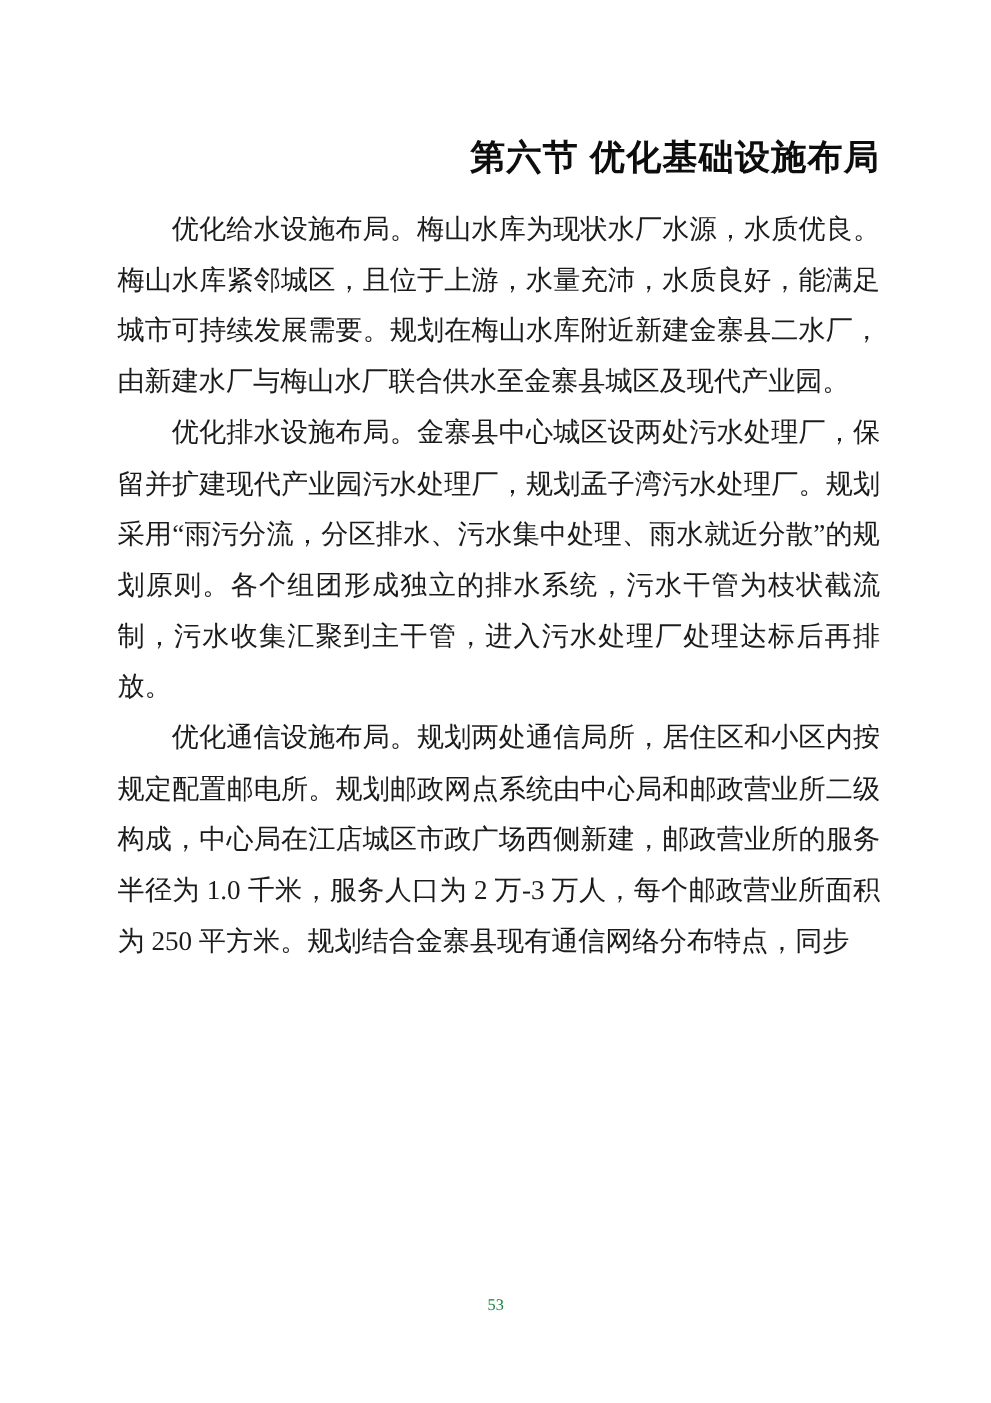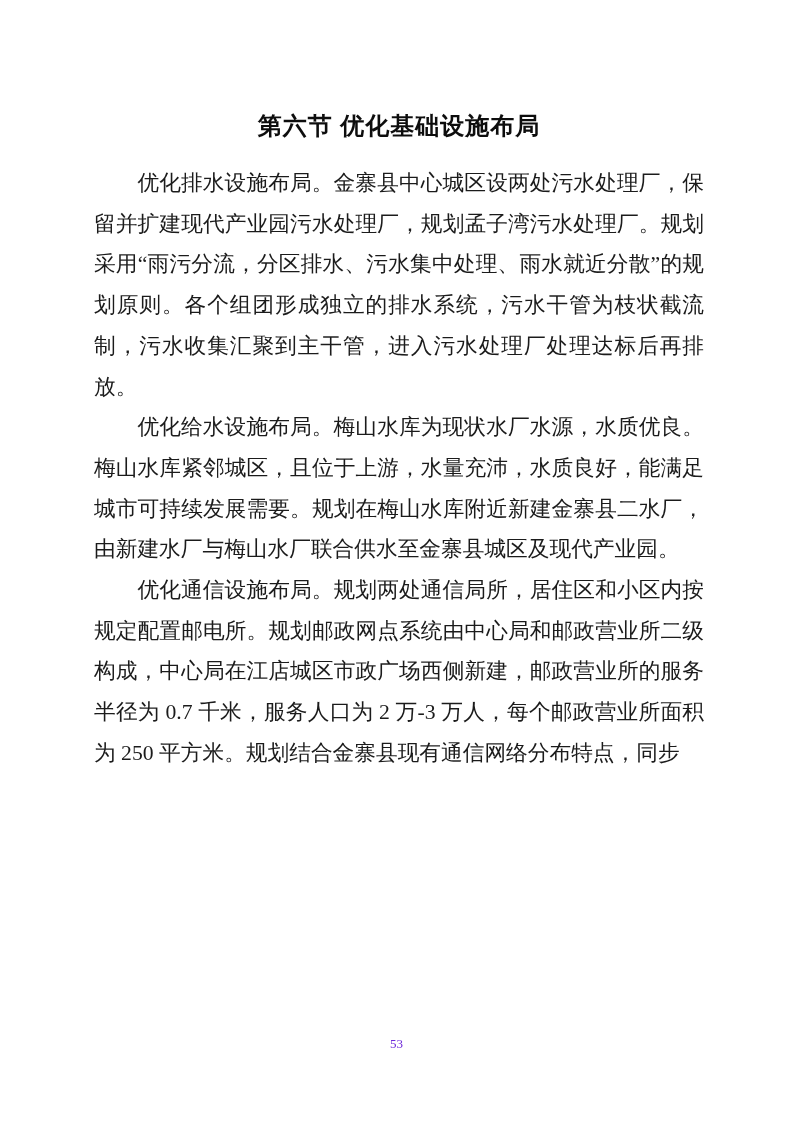--- a/index.html
+++ b/index.html
@@ -17,24 +17,24 @@
   }
   .content {
     position: absolute;
     left: 94px;
     top: 0;
     width: 610px;
   }
   .section-title {
     font-family: "Liberation Sans", "DejaVu Sans", sans-serif;
     font-weight: 700;
-    font-size: 24px;
+    font-size: 28px;
     line-height: 32px;
     letter-spacing: 1px;
-    text-align: center;
+    text-align: right;
     color: #0d0d0d;
     margin: 110px 0 0 0;
   }
   .body-text {
     margin-top: 21px;
   }
   .body-text p {
     font-family: "Liberation Serif", "DejaVu Serif", serif;
     font-size: 21.7px;
     line-height: 40.7px;
@@ -45,29 +45,29 @@
     word-break: normal;
   }
   .page-number {
     position: absolute;
     left: 0;
     top: 1036px;
     width: 100%;
     text-align: center;
     font-family: "Liberation Serif", "DejaVu Serif", serif;
     font-size: 13px;
-    color: #6d28d9;
+    color: #15803d;
   }
 </style>
 </head>
 <body>
 
 <div class="page">
   <div class="content">
     <h1 class="section-title">第六节 优化基础设施布局</h1>
     <div class="body-text">
+      <p>优化给水设施布局。梅山水库为现状水厂水源，水质优良。梅山水库紧邻城区，且位于上游，水量充沛，水质良好，能满足城市可持续发展需要。规划在梅山水库附近新建金寨县二水厂，由新建水厂与梅山水厂联合供水至金寨县城区及现代产业园。</p>
       <p>优化排水设施布局。金寨县中心城区设两处污水处理厂，保留并扩建现代产业园污水处理厂，规划孟子湾污水处理厂。规划采用“雨污分流，分区排水、污水集中处理、雨水就近分散”的规划原则。各个组团形成独立的排水系统，污水干管为枝状截流制，污水收集汇聚到主干管，进入污水处理厂处理达标后再排放。</p>
-      <p>优化给水设施布局。梅山水库为现状水厂水源，水质优良。梅山水库紧邻城区，且位于上游，水量充沛，水质良好，能满足城市可持续发展需要。规划在梅山水库附近新建金寨县二水厂，由新建水厂与梅山水厂联合供水至金寨县城区及现代产业园。</p>
-      <p>优化通信设施布局。规划两处通信局所，居住区和小区内按规定配置邮电所。规划邮政网点系统由中心局和邮政营业所二级构成，中心局在江店城区市政广场西侧新建，邮政营业所的服务半径为 0.7 千米，服务人口为 2 万-3 万人，每个邮政营业所面积为 250 平方米。规划结合金寨县现有通信网络分布特点，同步</p>
+      <p>优化通信设施布局。规划两处通信局所，居住区和小区内按规定配置邮电所。规划邮政网点系统由中心局和邮政营业所二级构成，中心局在江店城区市政广场西侧新建，邮政营业所的服务半径为 1.0 千米，服务人口为 2 万-3 万人，每个邮政营业所面积为 250 平方米。规划结合金寨县现有通信网络分布特点，同步</p>
     </div>
   </div>
   <div class="page-number">53</div>
 </div>
 
 </body></html>

